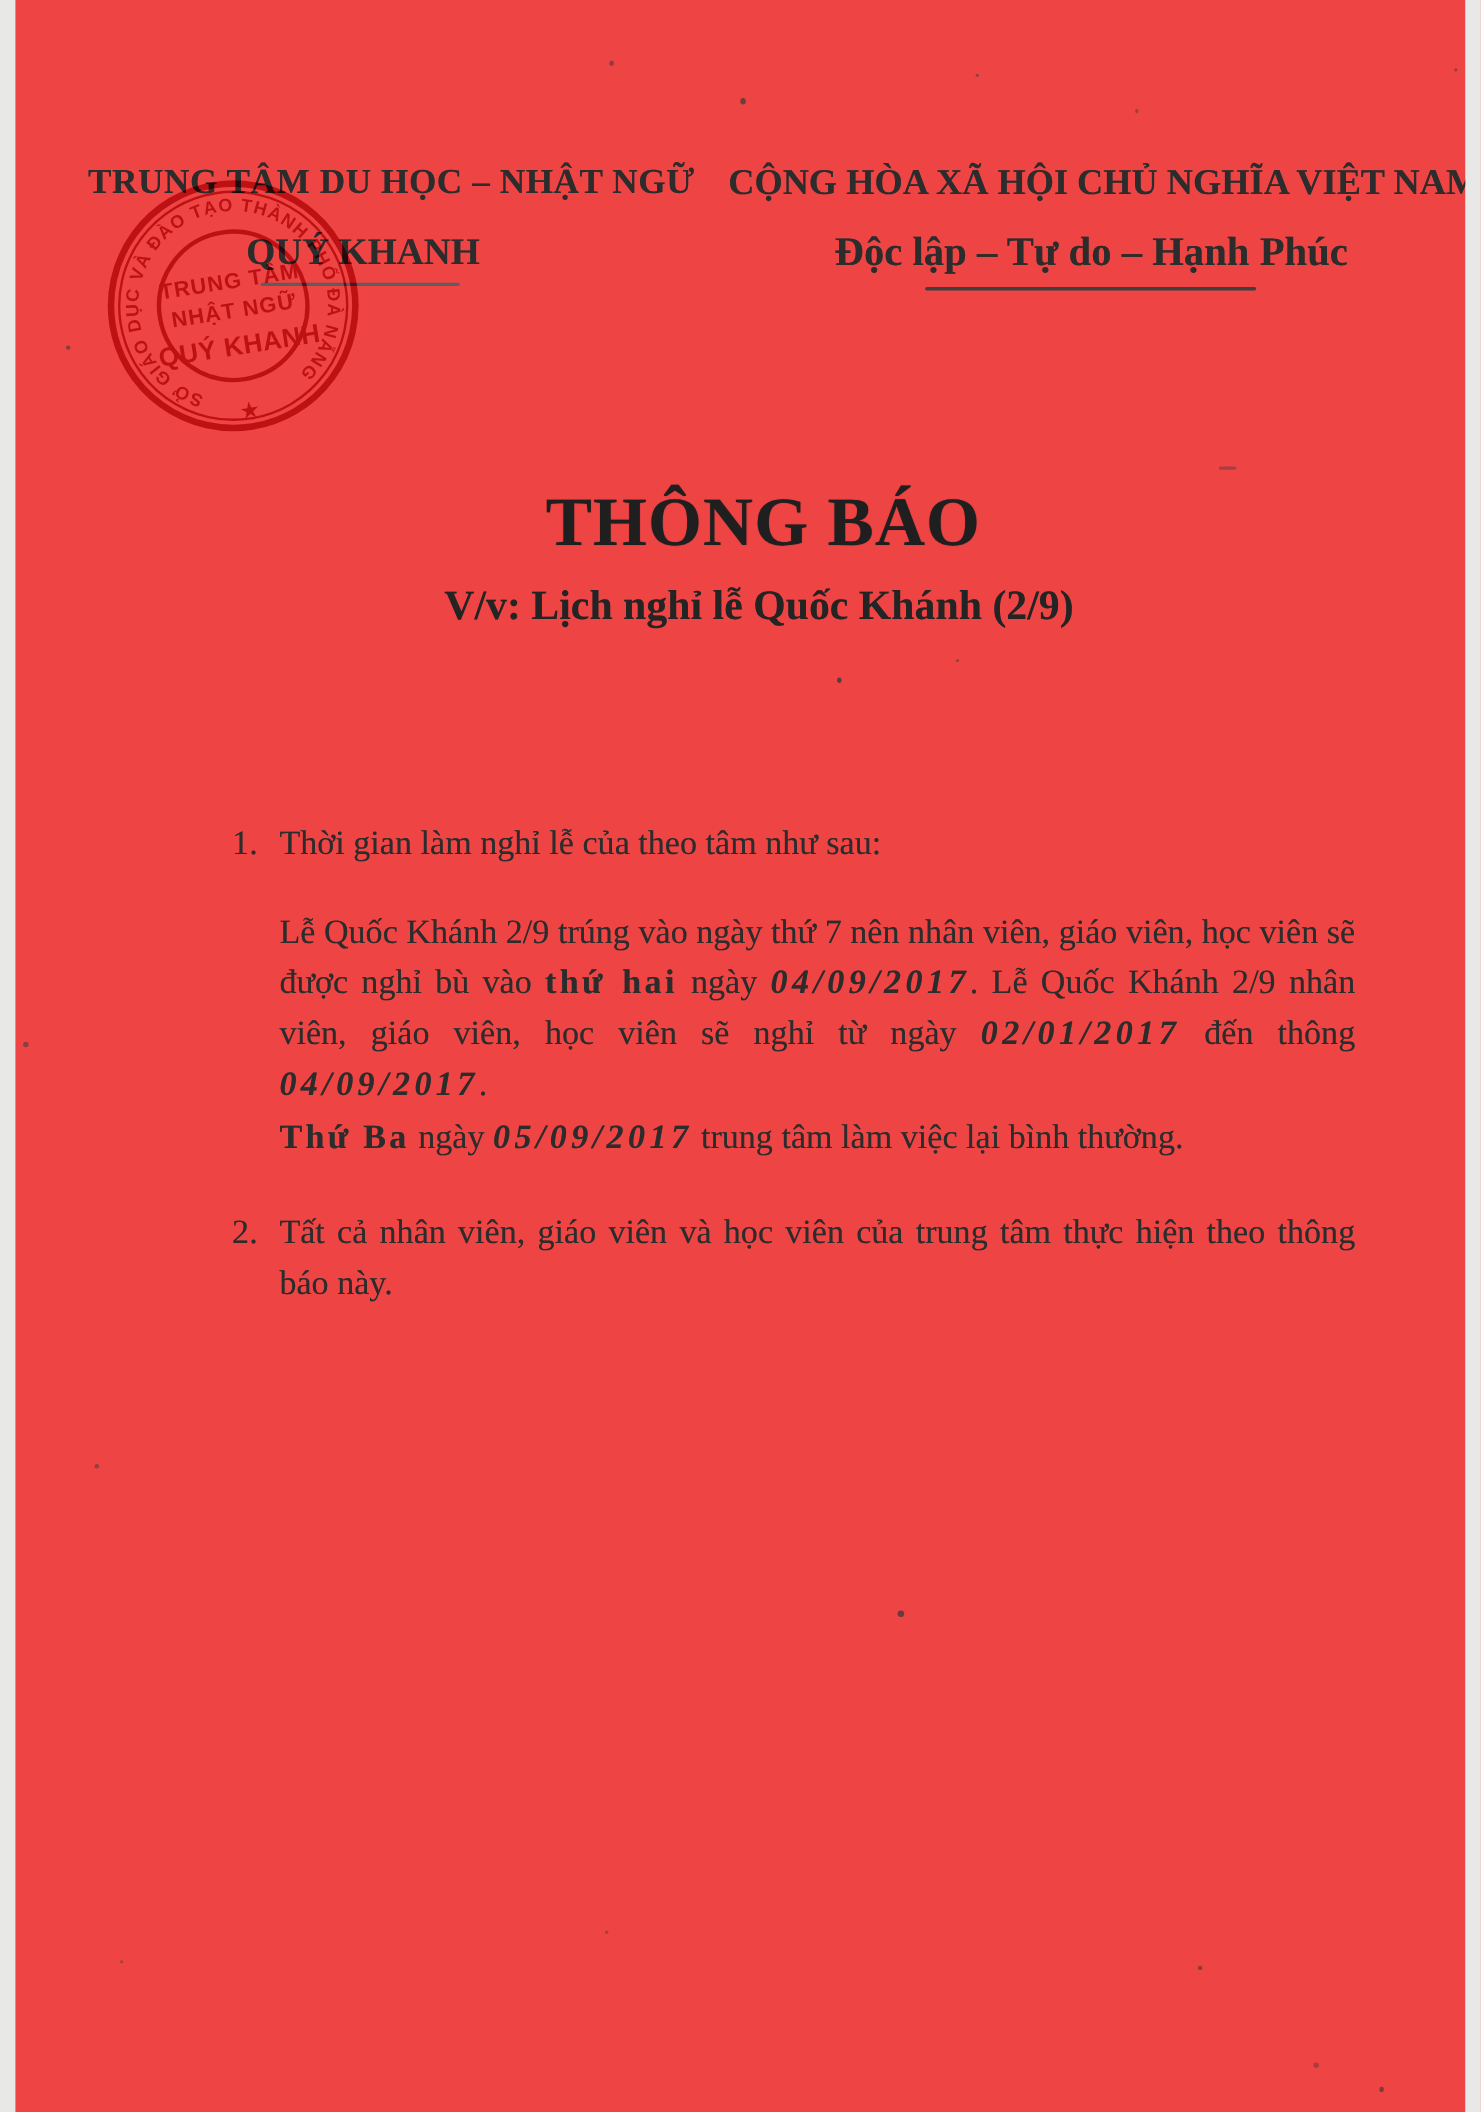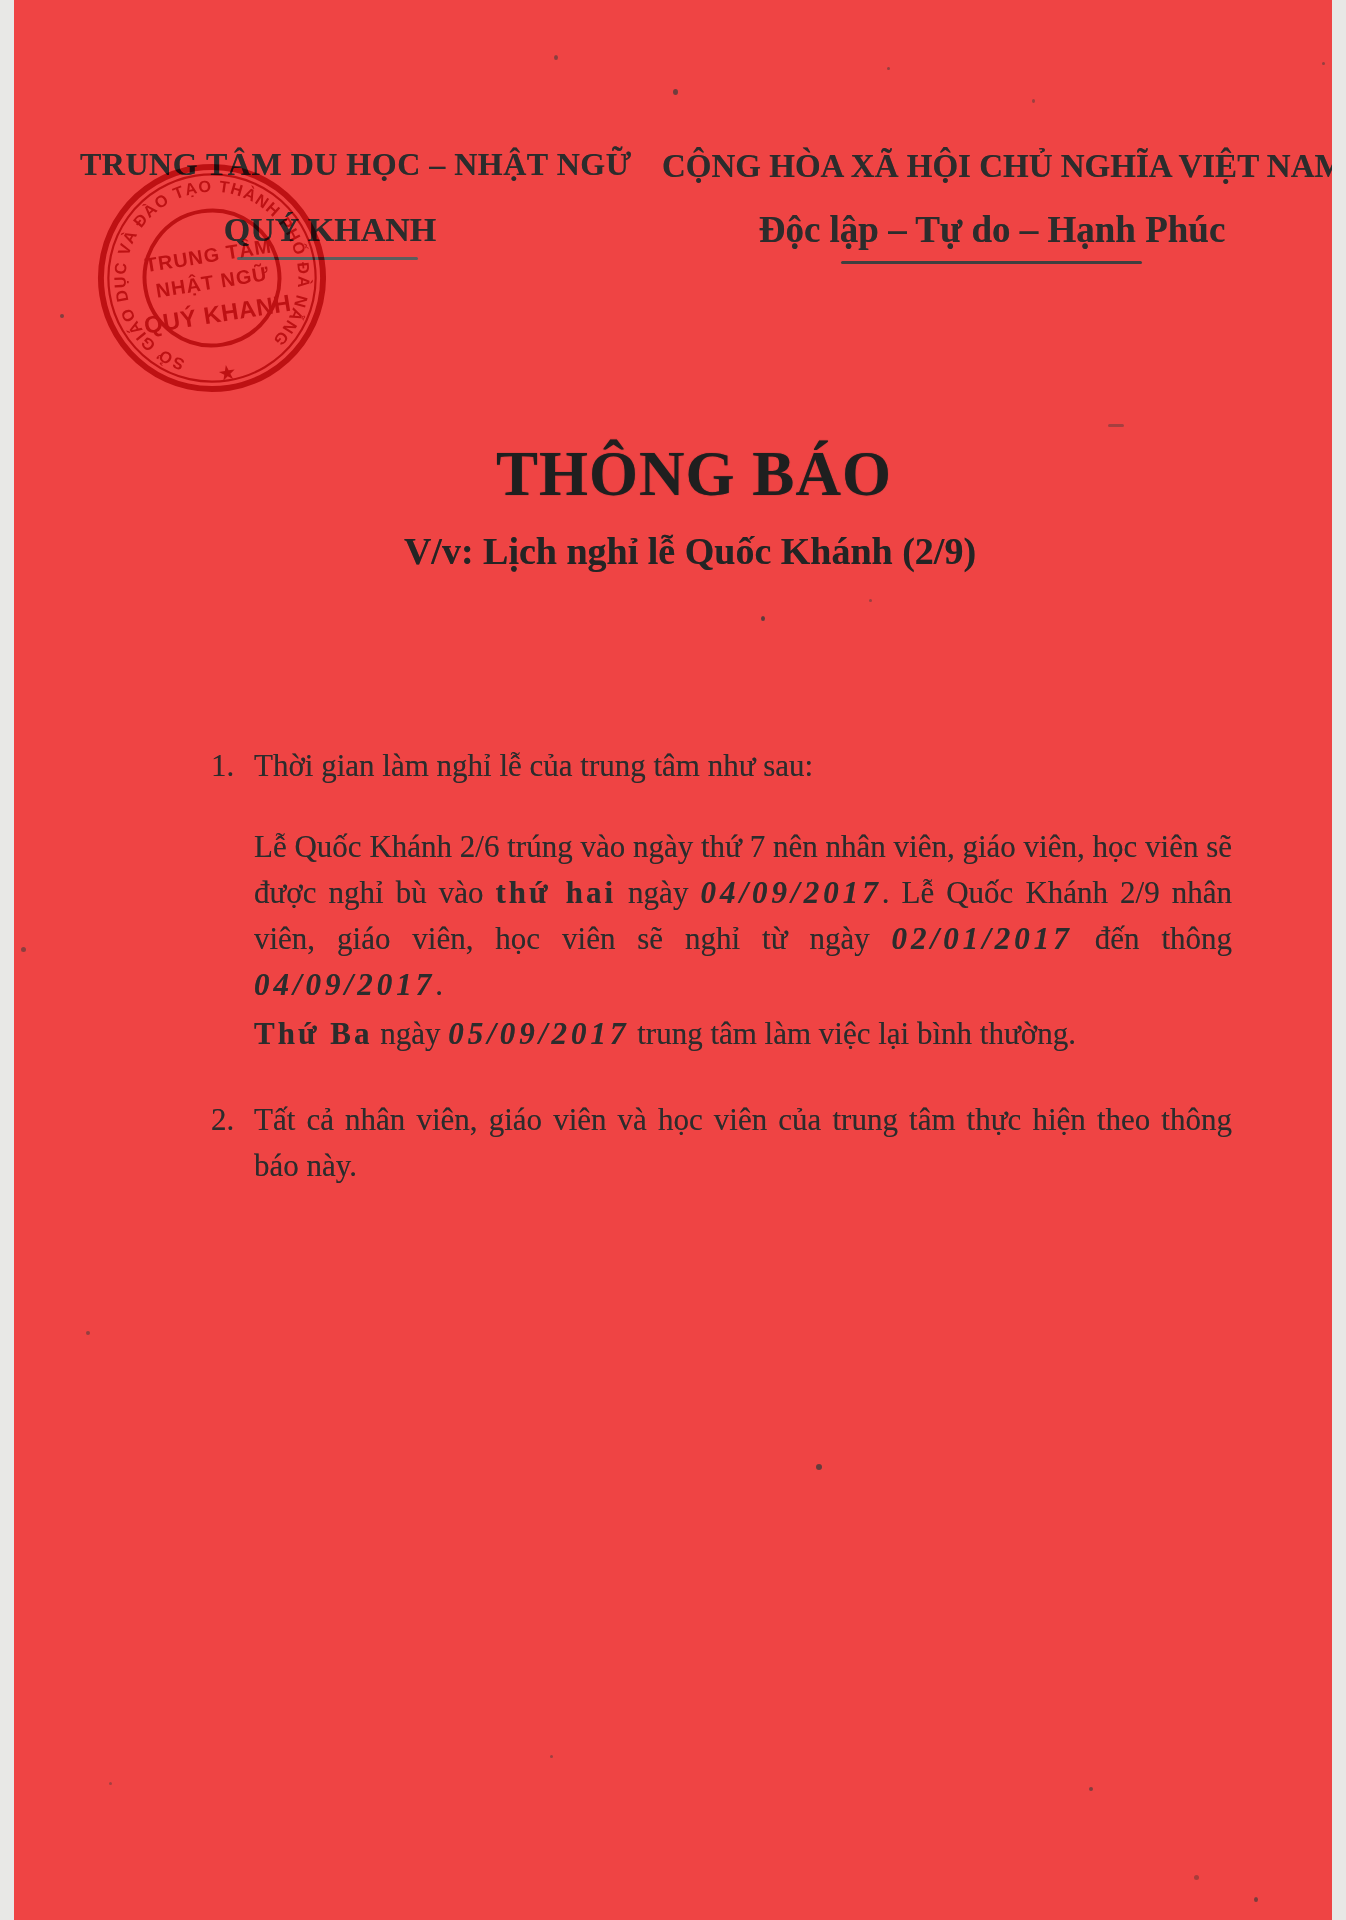--- a/index.html
+++ b/index.html
@@ -148,25 +148,25 @@
   <div class="abs hr-line1 soft">CỘNG HÒA XÃ HỘI CHỦ NGHĨA VIỆT NAM</div>
   <div class="abs hr-underline"></div>
 
 
   <div class="abs doc-title">THÔNG BÁO</div>
   <div class="abs doc-subject soft">V/v: Lịch nghỉ lễ Quốc Khánh (2/9)</div>
 
 
   <div class="abs list-item item1">
     <span class="item-num soft">1.</span>
-    <span class="soft">Thời gian làm nghỉ lễ của trung tâm như sau:</span>
+    <span class="soft">Thời gian làm nghỉ lễ của theo tâm như sau:</span>
   </div>
 
   <div class="abs detail soft">
-    <p><span>Lễ Quốc Khánh 2/6 trúng vào ngày thứ 7 nên nhân viên, giáo viên, học viên sẽ được nghỉ bù vào </span><span class="b">thứ hai</span><span> ngày </span><span class="d">04/09/2017</span><span>. Lễ Quốc Khánh 2/9 nhân viên, giáo viên, học viên sẽ nghỉ từ ngày </span><span class="d">02/01/2017</span><span> đến thông </span><span class="d">04/09/2017</span><span>.</span></p>
+    <p><span>Lễ Quốc Khánh 2/9 trúng vào ngày thứ 7 nên nhân viên, giáo viên, học viên sẽ được nghỉ bù vào </span><span class="b">thứ hai</span><span> ngày </span><span class="d">04/09/2017</span><span>. Lễ Quốc Khánh 2/9 nhân viên, giáo viên, học viên sẽ nghỉ từ ngày </span><span class="d">02/01/2017</span><span> đến thông </span><span class="d">04/09/2017</span><span>.</span></p>
     <p><span class="b">Thứ Ba</span><span> ngày </span><span class="d">05/09/2017</span><span> trung tâm làm việc lại bình thường.</span></p>
   </div>
 
   <div class="abs list-item item2">
     <span class="item-num soft">2.</span>
     <span class="soft">Tất cả nhân viên, giáo viên và học viên của trung tâm thực hiện theo thông báo này.</span>
   </div>
 
   <div class="speck" style="left:540px;top:55px;width:4px;height:5px;opacity:.55"></div>
   <div class="speck" style="left:659px;top:89px;width:5px;height:6px;opacity:.7"></div>

